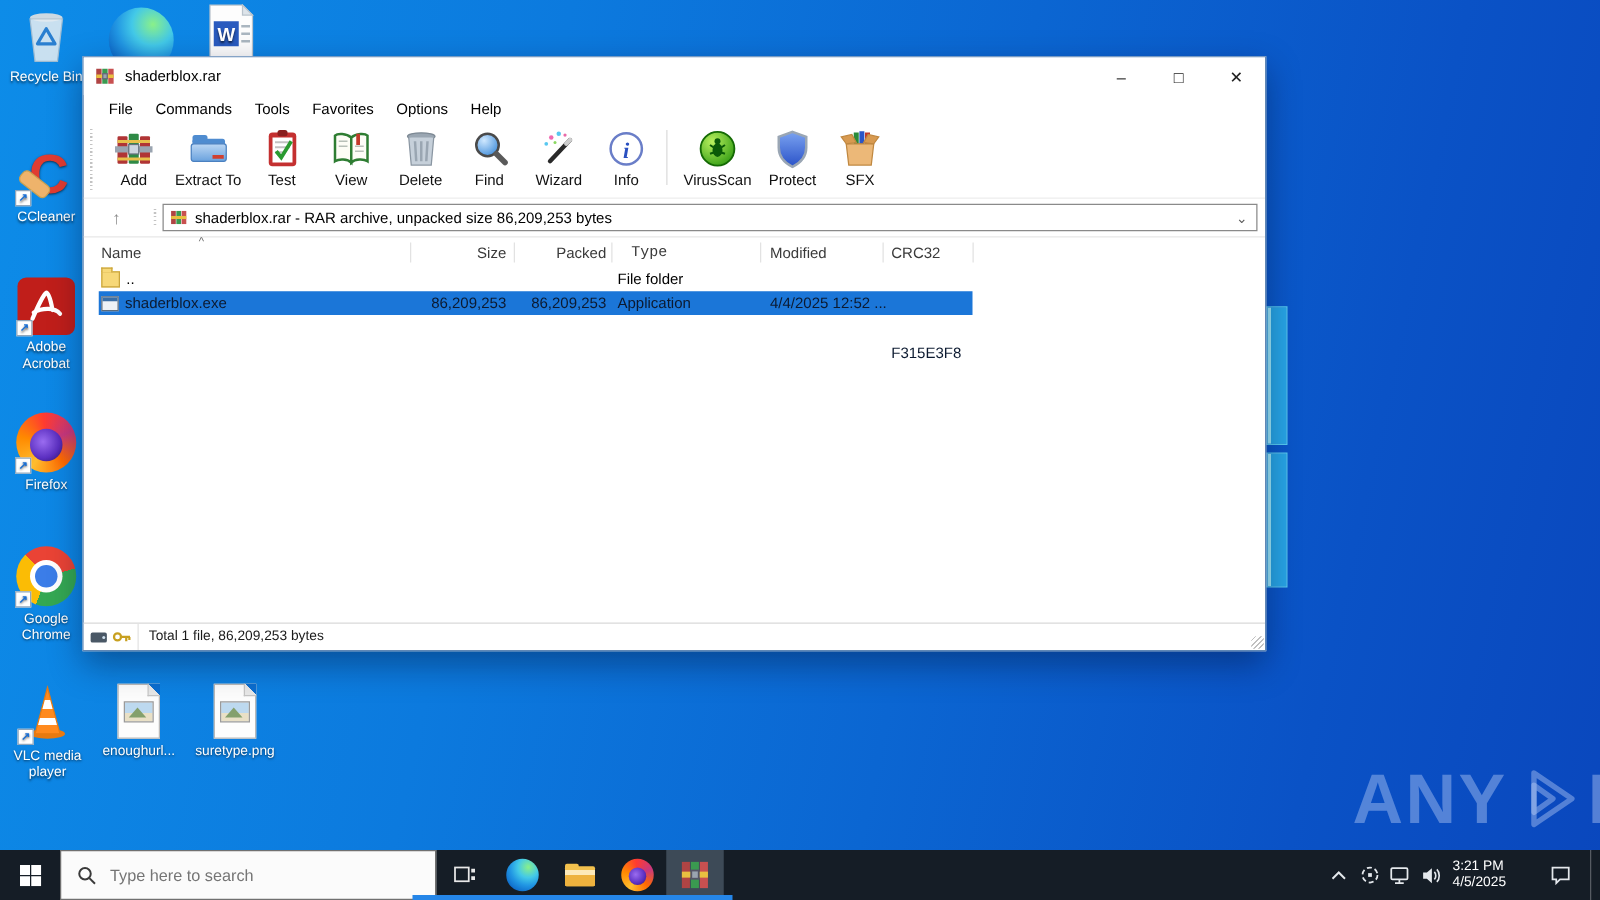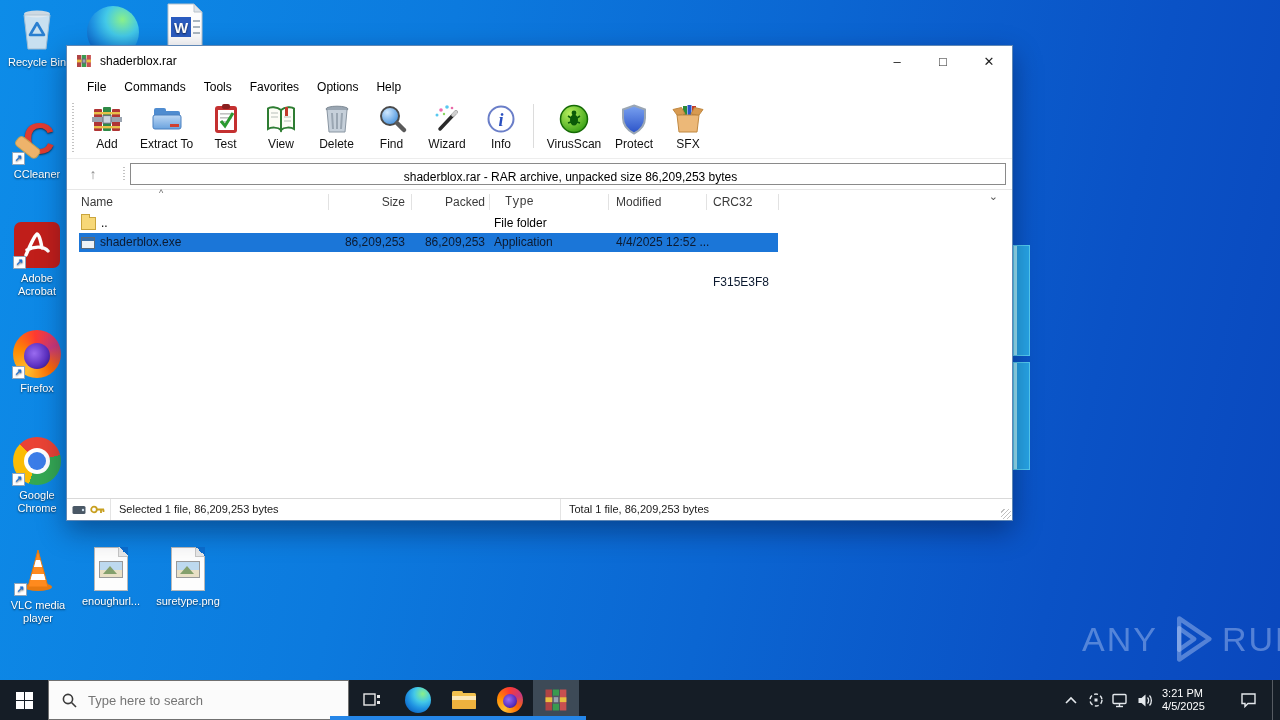--- a/index.html
+++ b/index.html
@@ -43,21 +43,21 @@
   .grip { position:absolute; top:5px; bottom:5px; width:2px;
     background:repeating-linear-gradient(to bottom, #c3c3c3 0 1px, transparent 1px 3px); }
   .tbtn { display:flex; flex-direction:column; align-items:center; justify-content:flex-start;
     padding-top:5px; font-size:12px; color:#111; }
   .tbtn svg { display:block; margin-bottom:2px; }
   .tsep { width:1px; background:#dcdcdc; margin:6px 8px 10px 6px; }
   .addressbar { height:31px; position:relative; border-bottom:1px solid #e7e7e7; }
   .upbtn { position:absolute; left:10px; top:4px; width:32px; height:22px; display:flex;
     align-items:center; justify-content:center; color:#8a8a8a; font-size:14px; }
   .combo { position:absolute; left:63px; right:6px; top:4px; height:22px; border:1px solid #8a8a8a;
-    display:flex; align-items:center; padding-left:5px; gap:6px; background:#fff;flex-direction:column; }
+    display:flex; align-items:center; padding-left:5px; gap:6px; background:#fff; }
   .combo .chev { margin-left:auto; margin-right:7px; color:#555; font-size:11px; }
 
   
   .list-head { position:relative; height:24px; font-size:12px; color:#3a3a3a; }
   .hsep { position:absolute; top:4px; height:16px; width:1px; background:#e2e2e2; }
   .hcell { position:absolute; top:5px; }
   .sortmark { position:absolute; left:92px; top:-2px; font-size:9px; color:#666; }
   .rows { position:relative; }
   .lrow { position:relative; height:19px; line-height:19px; font-size:12px; }
   .lrow .cell { position:absolute; top:0; height:19px; z-index:1; white-space:nowrap; }
@@ -96,21 +96,21 @@
   .tb-ico.active { background:#3d4a57; }
   .tray { margin-left:auto; display:flex; align-items:center; height:40px; }
   .tray-ico { width:25px; height:40px; display:flex; align-items:center; justify-content:center; }
   .clock { width:62px; color:#fff; font-size:11px; line-height:13px; margin:0 4px; }
   .showdesk { width:8px; height:40px; border-left:1px solid rgba(255,255,255,.28); margin-left:4px; }
   .runstrip { position:absolute; left:330px; top:716px; width:256px; height:4px; background:#2586e8; z-index:11; }
 
   
   .watermark { position:absolute; left:1082px; top:610px; display:flex; align-items:center; gap:6px;
     color:rgba(205,222,252,.38); z-index:2; }
-  .watermark .wm-txt { font-size:34px; font-weight:normal; letter-spacing:2px; line-height:58px; }
+  .watermark .wm-txt { font-size:56px; font-weight:bold; letter-spacing:2px; line-height:58px; }
 </style>
 </head>
 <body>
 
 <div class="screen">
 
   <div class="beam" style="left:1013px; top:245px; height:111px;"></div>
   <div class="beam" style="left:1013px; top:362px; height:108px;"></div>
 
   <div class="watermark">
@@ -466,21 +466,20 @@
       <div class="sb1">
         <svg width="14" height="12" viewBox="0 0 14 12">
           <rect x="0.5" y="2" width="13" height="8" rx="1.5" fill="#4a5866"></rect>
           <circle cx="11" cy="6" r="1.2" fill="#cfe0ee"></circle>
         </svg>
         <svg width="15" height="11" viewBox="0 0 15 11">
           <circle cx="4" cy="5.5" r="2.8" fill="none" stroke="#c8a020" stroke-width="1.8"></circle>
           <path d="M7 5.5 H14 M11 5.5 V9 M13.5 5.5 V8" stroke="#c8a020" stroke-width="1.8"></path>
         </svg>
       </div>
-      <div class="sb2">Selected 1 file, 86,209,253 bytes</div>
       <div class="sb3">Total 1 file, 86,209,253 bytes</div>
       <div class="sizegrip"></div>
     </div>
   </div>
 
   <div class="taskbar">
     <div class="startbtn">
       <svg width="17" height="17" viewBox="0 0 17 17">
         <rect x="0" y="0" width="8" height="8" fill="#fff"></rect>
           <rect x="9" y="0" width="8" height="8" fill="#fff"></rect>

